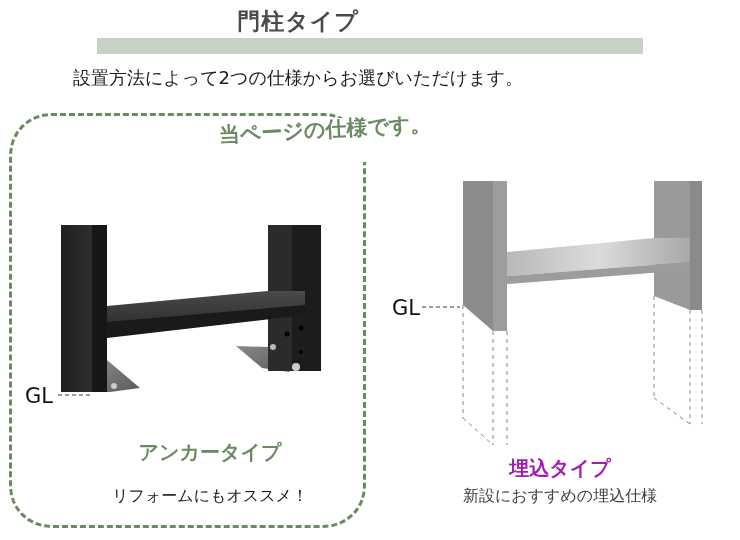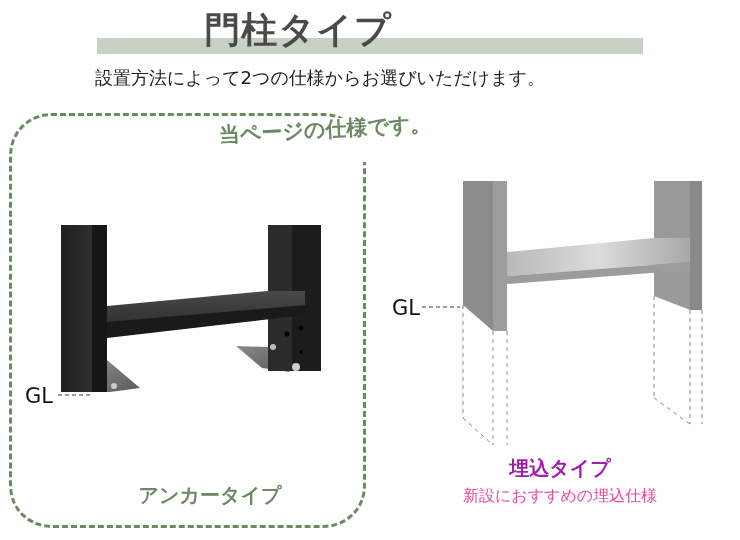--- a/index.html
+++ b/index.html
@@ -1,22 +1,22 @@
 <!DOCTYPE html>
 <html><head>
 <meta charset="utf-8">
 <style>
   html, body { margin:0; padding:0; background:#ffffff; }
   body { width:740px; height:540px; position:relative; overflow:hidden;
          font-family:"DejaVu Sans", "Liberation Sans", sans-serif; color:#222; }
   .band { position:absolute; left:97px; top:38px; width:546px; height:16px; background:#c7d2c5; }
   .title { position:absolute; left:0; width:596px; top:6px; text-align:center;
-           font-size:36px; font-weight:bold; color:#4a4a4a; letter-spacing:1px; }
+           font-size:23px; font-weight:bold; color:#4a4a4a; letter-spacing:1px; }
   .subtitle { position:absolute; left:0; width:596px; top:66px; text-align:center;
-              font-size:18px; color:#1e1e1e;padding-left:22px; }
+              font-size:18px; color:#1e1e1e; }
   .box { position:absolute; left:9px; top:113px; width:357px; height:415px;
          border:3px dashed #6b8a62; border-radius:42px; box-sizing:border-box; }
   .callout-mask { position:absolute; left:215px; top:118px; width:230px; height:44px; background:#fff; }
   .callout { position:absolute; left:219px; top:121px; font-size:21px; font-weight:bold; color:#6b8a62;
              transform:rotate(-3deg); transform-origin:left center; white-space:nowrap; }
   .illus { position:absolute; left:0; top:0; }
   .gl { position:absolute; font-size:21px; color:#111; }
   .type-name { position:absolute; font-size:20px; font-weight:bold; text-align:center; }
   .desc { position:absolute; font-size:16px; text-align:center; line-height:19px; }
 </style>
@@ -107,20 +107,21 @@
       <line x1="507" y1="331" x2="507" y2="445"></line>
       <line x1="463" y1="418" x2="493" y2="445"></line>
     </g>
   </g>
   <line x1="422" y1="307" x2="460" y2="307" stroke="#6b8a62" stroke-width="1.5" stroke-dasharray="4,3"></line>
 </svg>
 
 <div class="gl" style="left:25px; top:384px;">GL</div>
 <div class="gl" style="left:392px; top:296px;">GL</div>
 
-<div class="type-name" style="left:40px; width:340px; top:482px; color:#6b8a62;">アンカータイプ</div>
+<div class="type-name" style="left:40px; width:340px; top:439px; color:#6b8a62;">アンカータイプ</div>
 <div class="desc" style="left:40px; width:340px; top:486px; color:#1a1a1a;">
+  <div>リフォームにもオススメ！</div>
 </div>
 
 <div class="type-name" style="left:390px; width:340px; top:455px; color:#a21caf;">埋込タイプ</div>
-<div class="desc" style="left:390px; width:340px; top:486px; color:#ec4899;">
+<div class="desc" style="left:390px; width:340px; top:486px; color:#404040;">
   <div>新設におすすめの埋込仕様</div>
 </div>
 
 </body></html>

